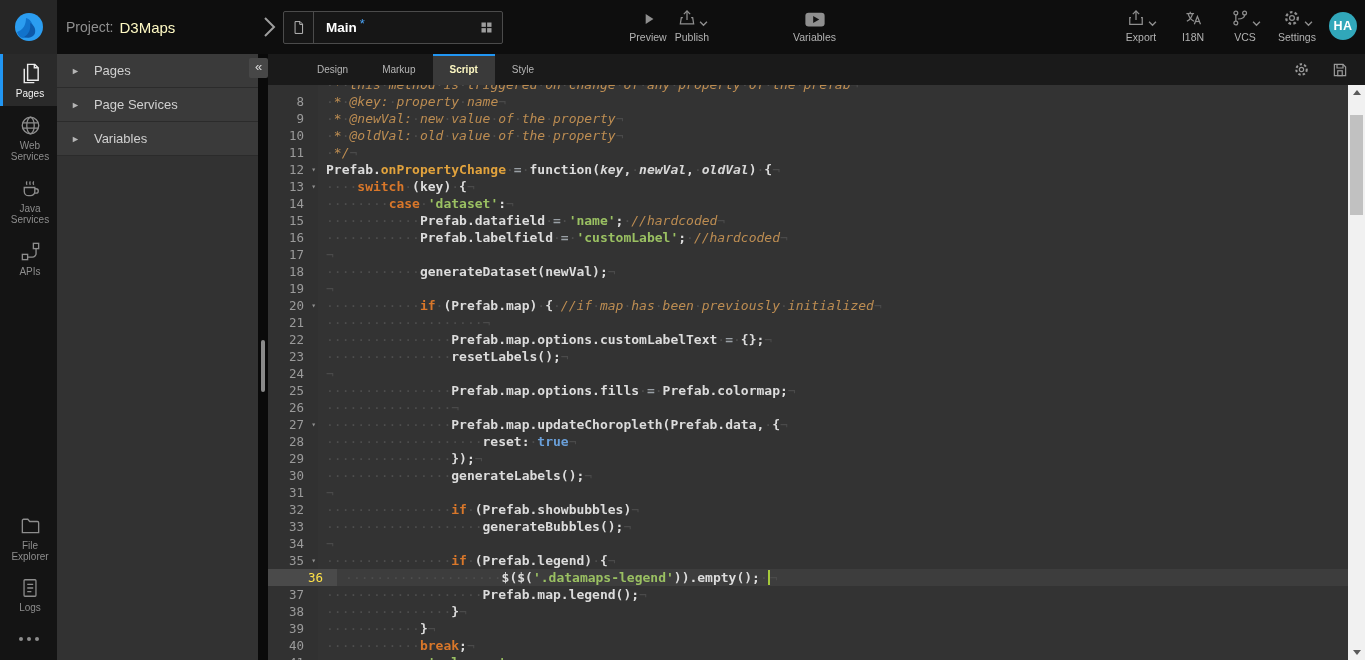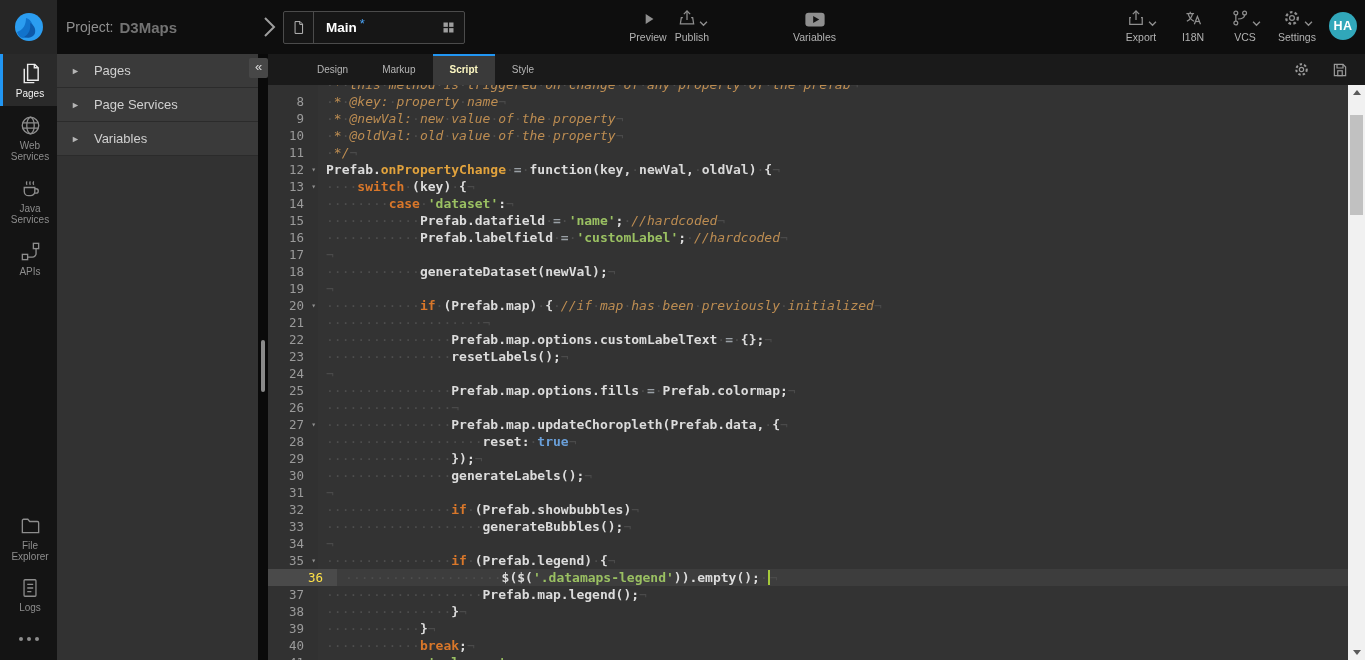--- a/index.html
+++ b/index.html
@@ -6,23 +6,23 @@
   html,body { width:1365px; height:660px; background:#0e0e0e; overflow:hidden;
               font-family:"Liberation Sans", sans-serif; }
   .app { position:relative; width:1365px; height:660px; }
 
   
   .topbar { position:absolute; left:0; top:0; width:1365px; height:54px; background:#0e0e0e; z-index:10; }
   .logo-tile { position:absolute; left:0; top:0; width:57px; height:54px; background:#262626;
                display:flex; align-items:center; justify-content:center; }
   .project { position:absolute; left:66px; top:0; height:54px; display:flex; align-items:center; font-size:14px; }
   .project .plabel { color:#8f8f8f; margin-right:6px; }
-  .project .pname  { color:#737373; font-weight:700; font-size:15px; }
+  .project .pname  { color:#fef9c3; font-weight:400; font-size:15px; }
   .tb-chevron { position:absolute; left:260px; top:15px; width:18px; height:24px; color:#9e9e9e; }
-  .main-tab { position:absolute; left:283px; top:11px; width:182px; height:33px; border:1px solid #4b4b4b;
+  .main-tab { position:absolute; left:283px; top:11px; width:220px; height:33px; border:1px solid #4b4b4b;
               border-radius:2px; background:#161616; display:flex; align-items:center; }
   .main-tab .ficell { width:30px; height:100%; border-right:1px solid #4b4b4b;
                       display:flex; align-items:center; justify-content:center; color:#b5b5b5; }
   .main-tab .tname { color:#ffffff; font-weight:700; font-size:13.5px; margin-left:12px; }
   .main-tab .dirty { color:#4aa3f5; font-size:13px; margin-left:3px; align-self:flex-start; margin-top:4px; }
   .main-tab .gicell { margin-left:auto; margin-right:8px; color:#9e9e9e; display:flex; }
 
   .tb-group { position:absolute; top:6px; display:flex; gap:4px; }
   .tb-btn { display:flex; flex-direction:column; align-items:center; gap:3px; color:#8f8f8f; cursor:pointer; min-width:40px; }
   .tb-btn .iconrow { display:flex; align-items:flex-end; height:22px; }
@@ -74,21 +74,21 @@
   .code-row.ptop { height:8px; overflow:hidden; }
   .code-row.ptop .code, .code-row.ptop .gutter { margin-top:-9px; }
   .code-row.ptop .lnum { visibility:hidden; }
   .gutter { flex:0 0 50px; position:relative; background:#313131; color:#9b9b9b; font-size:12.5px;
             text-align:right; padding-right:14px; user-select:none; }
   .fold { position:absolute; right:2px; top:0; font-size:8px; color:#8f8f8f; cursor:pointer; }
   .code { flex:1; padding-left:8px; white-space:pre; }
   .code-row.active-line .code { background:#3d3d3d; }
   .code-row.active-line .gutter { background:#4a4a4a; color:#fde047;padding-left:40px; }
   .tk-p { color:#dcdcdc; font-weight:600; }
-  .tk-i { color:#d8d8d8; font-weight:600; }
+  .tk-i { color:#d8d8d8; font-weight:600; font-style:italic; }
   .tk-k { color:#d9772a; font-weight:600; }
   .tk-f { color:#e2a33d; font-weight:600; }
   .tk-s { color:#9ac062; font-weight:600; }
   .tk-c { color:#bd8d52; font-style:italic; }
   .tk-o { color:#9aa0a6; font-weight:600; }
   .tk-v { color:#6a9fd8; font-weight:600; }
   .ws  { color:#4e4e4e; }
   .eol { color:#4a4a4a; }
   .cursor { display:inline-block; width:2px; height:15px; background:#a6c93a; vertical-align:-3px; }
 

